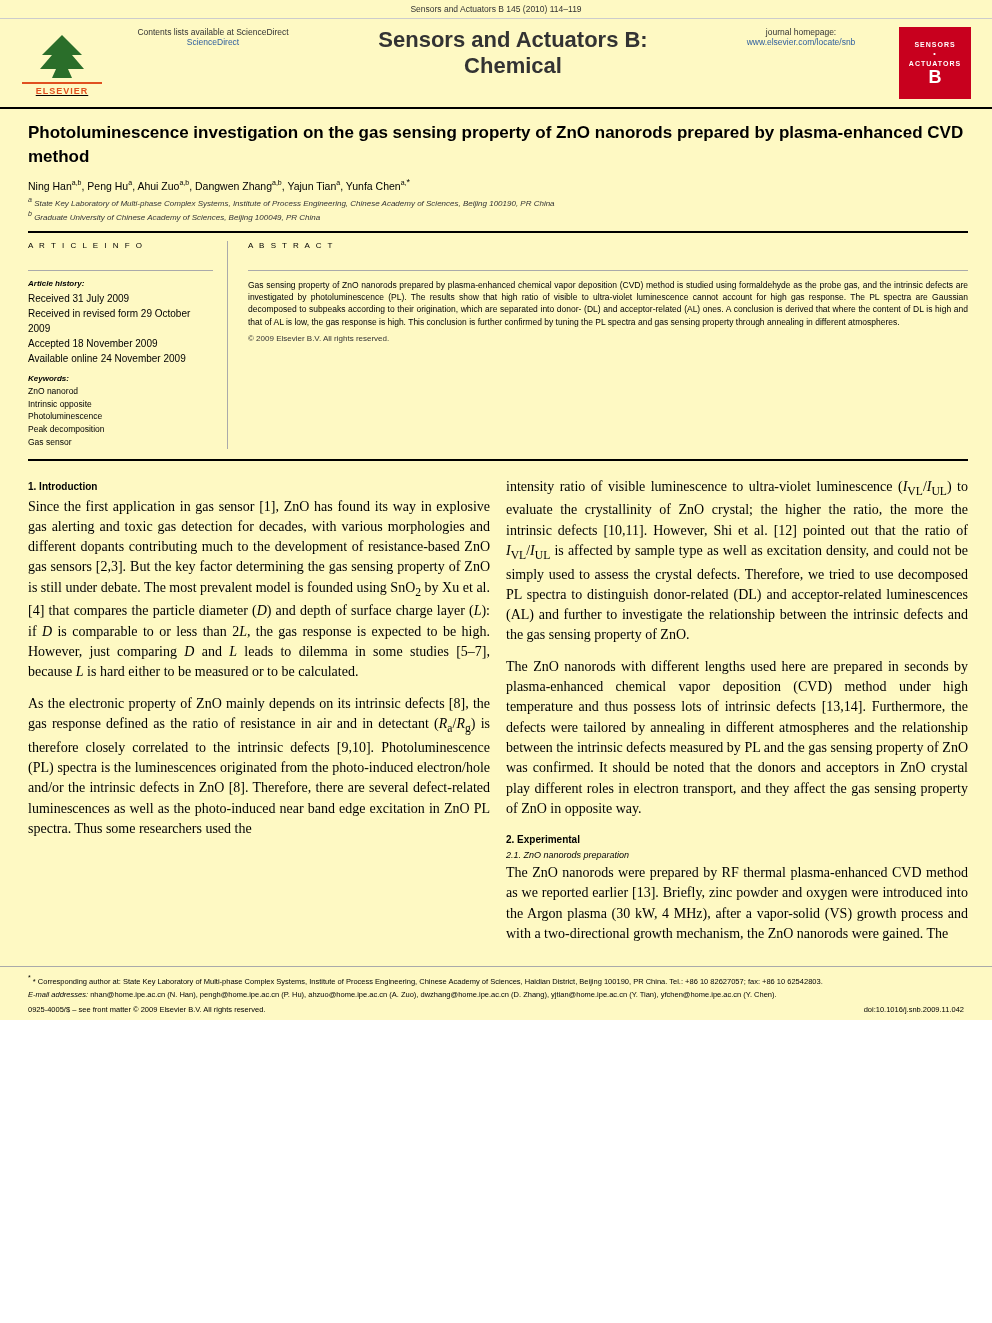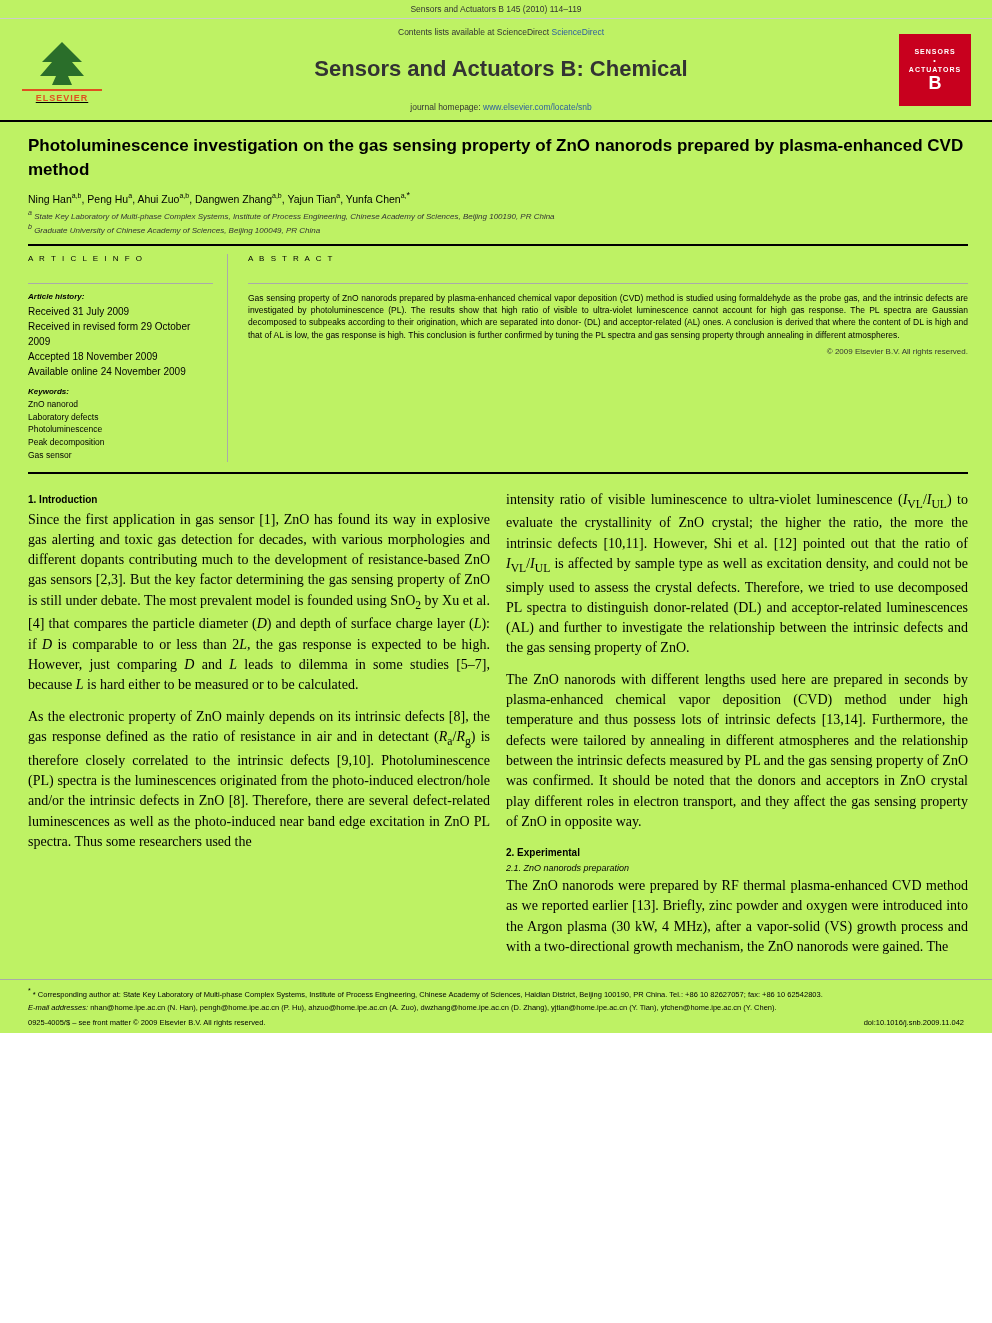--- a/index.html
+++ b/index.html
@@ -6,21 +6,21 @@
     body {
       background: #fff;
       font-family: "Times New Roman", Times, serif;
       font-size: 10px;
       color: #000;
       width: 992px;
       min-height: 1323px;
     }
     .page-wrapper {
       width: 992px;
-      background: #bef264;
+      background: #fef9c3;
       padding: 0;
     }
 
     
     .journal-header-bar {
       text-align: center;
       font-size: 8.5px;
       color: #333;
       border-bottom: 1px solid #ccc;
       padding: 4px 0;
@@ -63,21 +63,20 @@
     .elsevier-tree {
       width: 60px;
       height: 45px;
       margin: 0 auto;
       display: block;
     }
     .banner-center {
       flex: 1;
       text-align: center;
       display: flex;
-      flex-direction: column;
       justify-content: center;
       gap: 16px;
     }
     .sciencedirect-link {
       font-size: 8.5px;
       color: #333;
       font-family: Arial, sans-serif;
       margin-bottom: 3px;
     }
     .sciencedirect-link a {
@@ -247,21 +246,21 @@
     .abstract-text {
       font-size: 8.5px;
       line-height: 1.45;
       font-family: Arial, sans-serif;
       color: #000;
       text-align: justify;
     }
     .copyright-line {
       font-size: 8px;
       font-family: Arial, sans-serif;
-      text-align: right;
+      text-align: left;
       margin-top: 6px;
       color: #333;
     }
 
     
     .body-section {
       display: flex;
       gap: 16px;
       margin-top: 16px;
     }
@@ -375,21 +374,21 @@
         <hr class="sep-line">
         <div class="info-sub-label">Article history:</div>
         <div class="info-date-row">Received 31 July 2009</div>
         <div class="info-date-row">Received in revised form 29 October 2009</div>
         <div class="info-date-row">Accepted 18 November 2009</div>
         <div class="info-date-row">Available online 24 November 2009</div>
 
         <div class="keywords-box">
           <div class="keywords-label">Keywords:</div>
           <div class="keyword-item">ZnO nanorod</div>
-          <div class="keyword-item">Laboratory defects</div>
+          <div class="keyword-item">Intrinsic opposite</div>
           <div class="keyword-item">Photoluminescence</div>
           <div class="keyword-item">Peak decomposition</div>
           <div class="keyword-item">Gas sensor</div>
         </div>
       </div>
 
       <div class="article-abstract-col">
         <div class="section-label">A B S T R A C T</div>
         <hr class="sep-line">
         <div class="abstract-text">Gas sensing property of ZnO nanorods prepared by plasma-enhanced chemical vapor deposition (CVD) method is studied using formaldehyde as the probe gas, and the intrinsic defects are investigated by photoluminescence (PL). The results show that high ratio of visible to ultra-violet luminescence cannot account for high gas response. The PL spectra are Gaussian decomposed to subpeaks according to their origination, which are separated into donor- (DL) and acceptor-related (AL) ones. A conclusion is derived that where the content of DL is high and that of AL is low, the gas response is high. This conclusion is further confirmed by tuning the PL spectra and gas sensing property through annealing in different atmospheres.</div>

